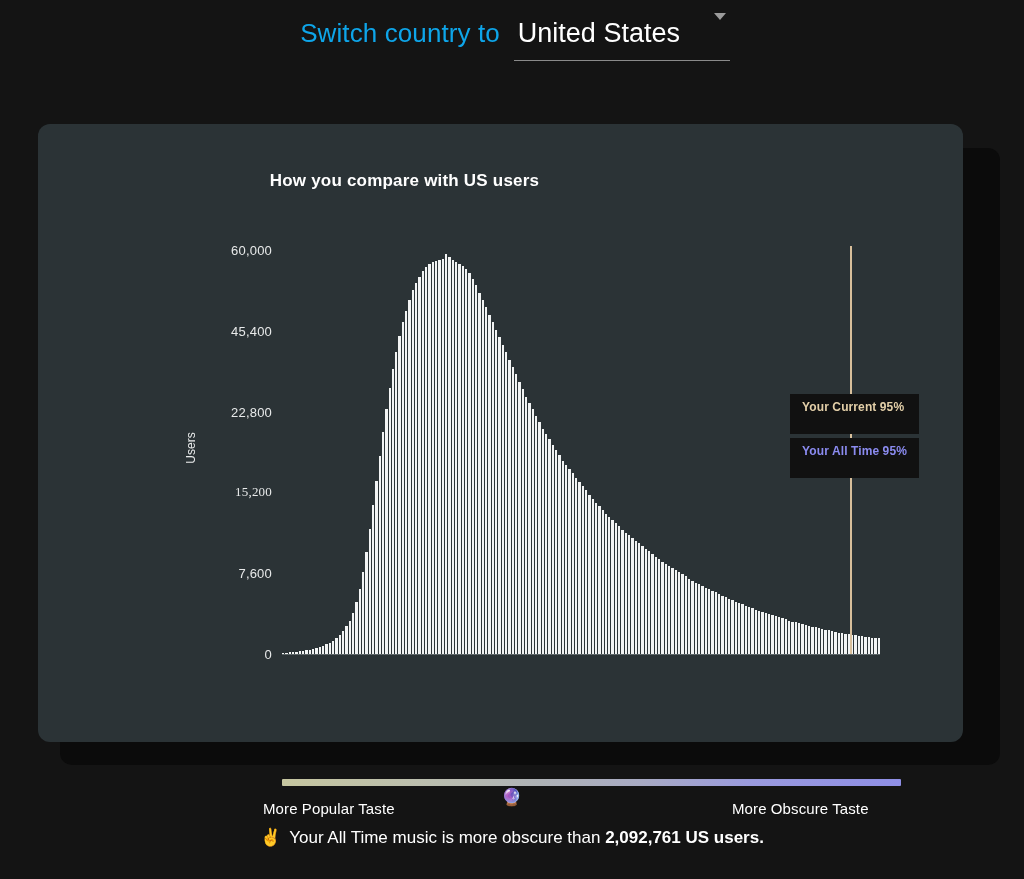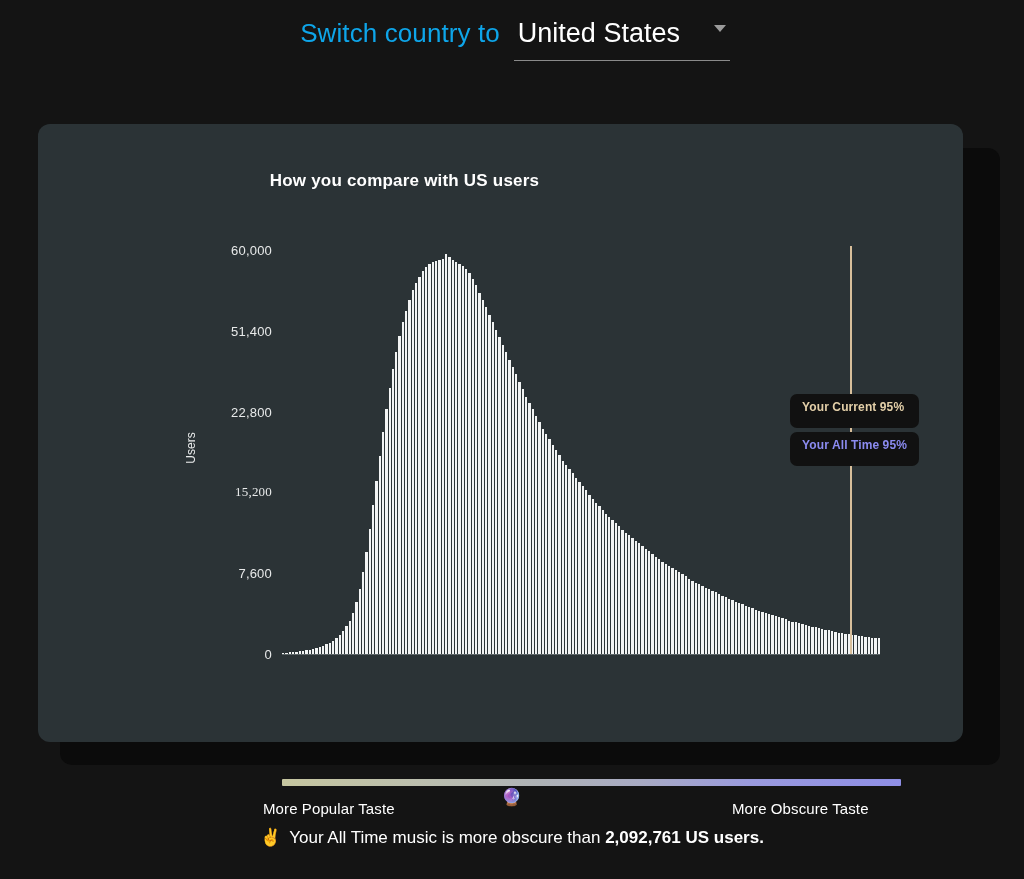--- a/index.html
+++ b/index.html
@@ -35,21 +35,21 @@
   }
   .switch-label {
     font-size: 26px;
     font-weight: 400;
     color: #0ea5e9;
     letter-spacing: 0.1px;
     white-space: nowrap;
   }
   .country-select {
     display: inline-flex;
-    align-items: center;
+    align-items: flex-start;
     gap: 18px;
     padding: 0 4px 11px 4px;
     border-bottom: 1px solid #8a8a8a;
     cursor: pointer;
     min-width: 208px;
     justify-content: space-between;
   }
   .country-value {
     font-size: 27px;
     font-weight: 400;
@@ -158,22 +158,22 @@
     position: absolute;
     width: 2px;
     background: #d8bf9b;
     bottom: 0;
   }
   .badges {
     position: absolute;
   }
   .badge {
     background: #111111;
-    border-radius: 7px;
-    padding: 6px 12px 14px 12px;
+    border-radius: 0;
+    padding: 6px 12px 20px 12px;
     font-size: 12px;
     font-weight: bold;
     white-space: nowrap;
     margin-bottom: 4px;
     letter-spacing: 0.1px;
   }
   .badge-current { color: #e3cfa8; }
   .badge-alltime { color: #8b8bf0; }
 
   .taste-bar {
@@ -234,21 +234,21 @@
 
   <div class="chart-title">How you compare with US users</div>
 
   <div class="plot">
     <div class="y-axis">
       <span class="y-axis-label">Users</span>
     <span class="y-tick" style="top: 412px;">0</span>
         <span class="y-tick" style="top: 331.2px;">7,600</span>
         <span class="y-tick" style="top: 250.4px; font-family: Liberation Serif, serif;">15,200</span>
         <span class="y-tick" style="top: 169.6px;">22,800</span>
-        <span class="y-tick" style="top: 88.8px;">51,400</span>
+        <span class="y-tick" style="top: 88.8px;">45,400</span>
         <span class="y-tick" style="top: 8px;">60,000</span>
       </div>
     <div class="bars">
         <div class="bar" style="height: 1.27579px; background: rgb(242, 244, 244);"></div>
         <div class="bar" style="height: 1.48842px; background: rgb(242, 244, 244);"></div>
         <div class="bar" style="height: 1.80737px; background: rgb(242, 244, 244);"></div>
         <div class="bar" style="height: 2.12632px; background: rgb(242, 244, 244);"></div>
         <div class="bar" style="height: 2.44526px; background: rgb(242, 244, 244);"></div>
         <div class="bar" style="height: 2.87053px; background: rgb(242, 244, 244);"></div>
         <div class="bar" style="height: 3.29579px; background: rgb(242, 244, 244);"></div>

